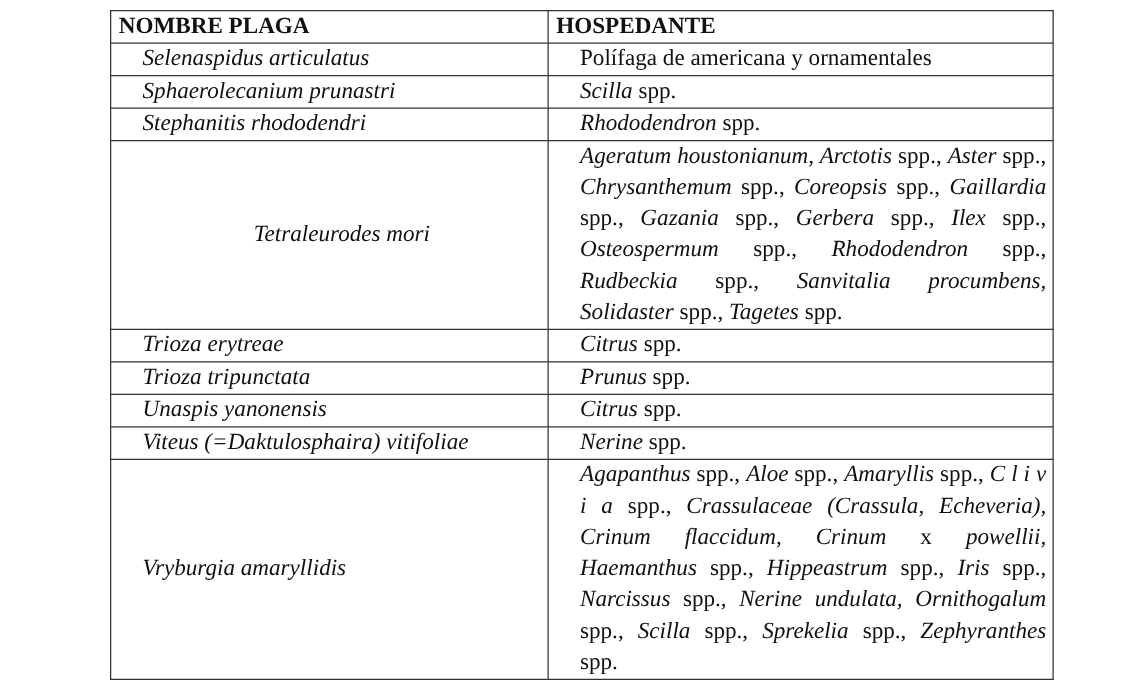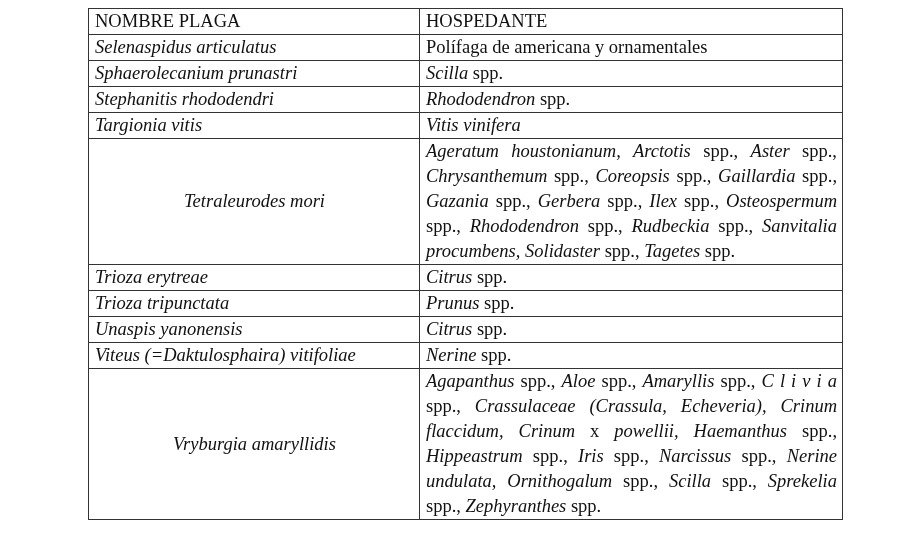--- a/index.html
+++ b/index.html
@@ -1,25 +1,25 @@
 <!DOCTYPE html>
 <html><head>
 <meta charset="utf-8">
 <style>
   html, body { margin:0; padding:0; background:#ffffff; }
   body { width:918px; height:552px; position:relative; overflow:hidden;
          font-family:"Liberation Serif","DejaVu Serif",serif; color:#111; }
   table { position:absolute; left:88px; top:8px; border-collapse:collapse;
           width:755px; font-size:18.5px; line-height:25px; }
   td, th { border:1.5px solid #333; padding:0 5px 0 6px; vertical-align:middle; text-align:left; }
-  th { font-weight:normal; height:25px; }
+  th { font-weight:bold; height:25px; }
   td.c1 { width:319px; }
-  td { height:25px; }
+  td { height:25px;padding-left:25px; }
   .row-tall td { height:124px;text-align:center; }
-  .row-tall2 td { height:146px;text-align:center; }
+  .row-tall2 td { height:146px; }
   td.hj { text-align:justify;margin-left:41px; }
   i { font-style:italic; }
 </style>
 </head>
 <body>
 
 <table>
   <thead>
     <tr>
       <th>NOMBRE PLAGA</th>
@@ -31,24 +31,20 @@
         <td class="c1"><i>Selenaspidus articulatus</i></td>
         <td><span>Polífaga de americana y ornamentales</span></td>
       </tr>
       <tr>
         <td class="c1"><i>Sphaerolecanium prunastri</i></td>
         <td><i>Scilla</i><span> spp.</span></td>
       </tr>
       <tr>
         <td class="c1"><i>Stephanitis rhododendri</i></td>
         <td><i>Rhododendron</i><span> spp.</span></td>
-      </tr>
-      <tr>
-        <td class="c1"><i>Targionia vitis</i></td>
-        <td><i>Vitis vinifera</i></td>
       </tr>
       <tr class="row-tall">
         <td class="c1"><i>Tetraleurodes mori</i></td>
         <td class="hj"><i>Ageratum houstonianum, Arctotis</i><span> spp., </span><i>Aster</i><span> spp., </span><i>Chrysanthemum</i><span> spp., </span><i>Coreopsis</i><span> spp., </span><i>Gaillardia</i><span> spp., </span><i>Gazania</i><span> spp., </span><i>Gerbera</i><span> spp., </span><i>Ilex</i><span> spp., </span><i>Osteospermum</i><span> spp., </span><i>Rhododendron</i><span> spp., </span><i>Rudbeckia</i><span> spp., </span><i>Sanvitalia procumbens, Solidaster</i><span> spp., </span><i>Tagetes</i><span> spp.</span></td>
       </tr>
       <tr>
         <td class="c1"><i>Trioza erytreae</i></td>
         <td><i>Citrus</i><span> spp.</span></td>
       </tr>
       <tr>

